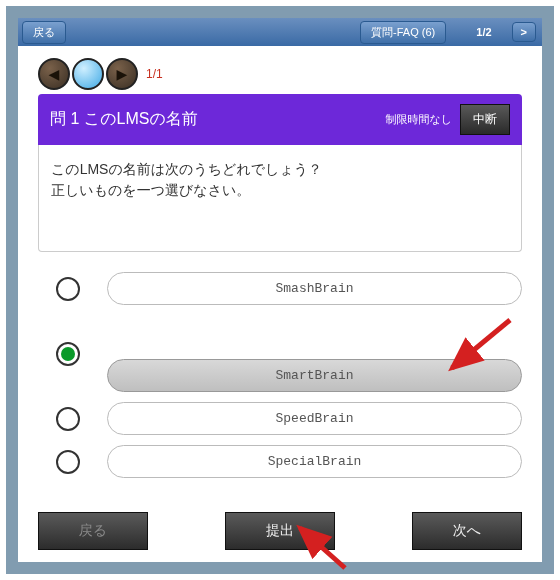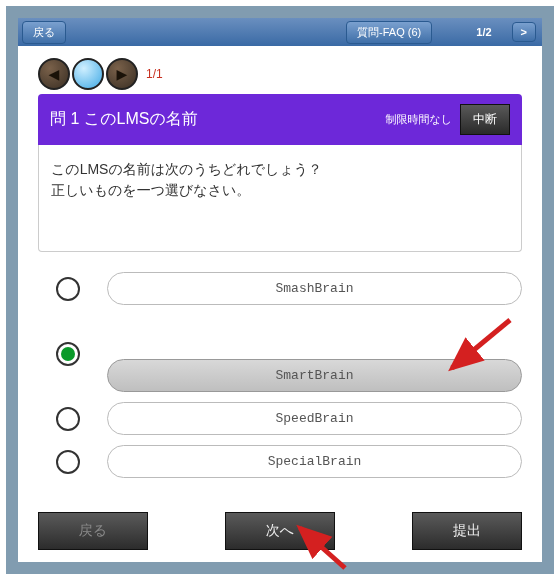--- a/index.html
+++ b/index.html
@@ -18,21 +18,21 @@
   .btn-back-top {
     margin-left: 4px; padding: 3px 10px; font-size: 11px; color: #fff;
     background: linear-gradient(#7aa0cf,#3f6fa8); border: 1px solid #2a5a90;
     border-radius: 4px; cursor: pointer;
   }
   .faq-btn {
     margin-left: auto; padding: 3px 10px; font-size: 11px; color: #fff;
     background: linear-gradient(#7aa0cf,#3f6fa8); border: 1px solid #2a5a90;
     border-radius: 4px; cursor: pointer;
   }
-  .pagecount { margin-left: 44px; font-weight: bold; text-align: right; }
+  .pagecount { margin-left: 30px; font-weight: bold; text-align: right; }
   .next-top {
     margin-left: 20px; margin-right: 6px; padding: 3px 8px; color:#fff;
     background: linear-gradient(#7aa0cf,#3f6fa8); border:1px solid #2a5a90;
     border-radius:4px; cursor:pointer; font-size:11px; font-weight:bold;
   }
   .content { position: absolute; top: 40px; left: 20px; right: 20px; bottom: 60px; }
   .orbs { display: flex; align-items: center; gap: 2px; margin-bottom: 4px; }
   .orb {
     width: 32px; height: 32px; border-radius: 50%; border: 2px solid #222;
     display:flex; align-items:center; justify-content:center; position:relative;
@@ -138,22 +138,22 @@
         </div>
         <div class="optrow">
           <div class="radio"></div>
           <div class="optpill">SpecialBrain</div>
         </div>
       </div>
     </div>
 
     <div class="bottombar">
       <button class="bbtn disabled">戻る</button>
+      <button class="bbtn">提出</button>
       <button class="bbtn">次へ</button>
-      <button class="bbtn">提出</button>
     </div>
   </div>
 
   <div class="arrow" style="top:310px; left:440px;">
     <svg width="80" height="80">
         <defs>
           <marker id="ah1" markerWidth="8" markerHeight="8" refX="6" refY="3" orient="auto">
             <path d="M0,0 L7,3 L0,6 Z" fill="#d42020"></path>
           </marker>
         </defs>

